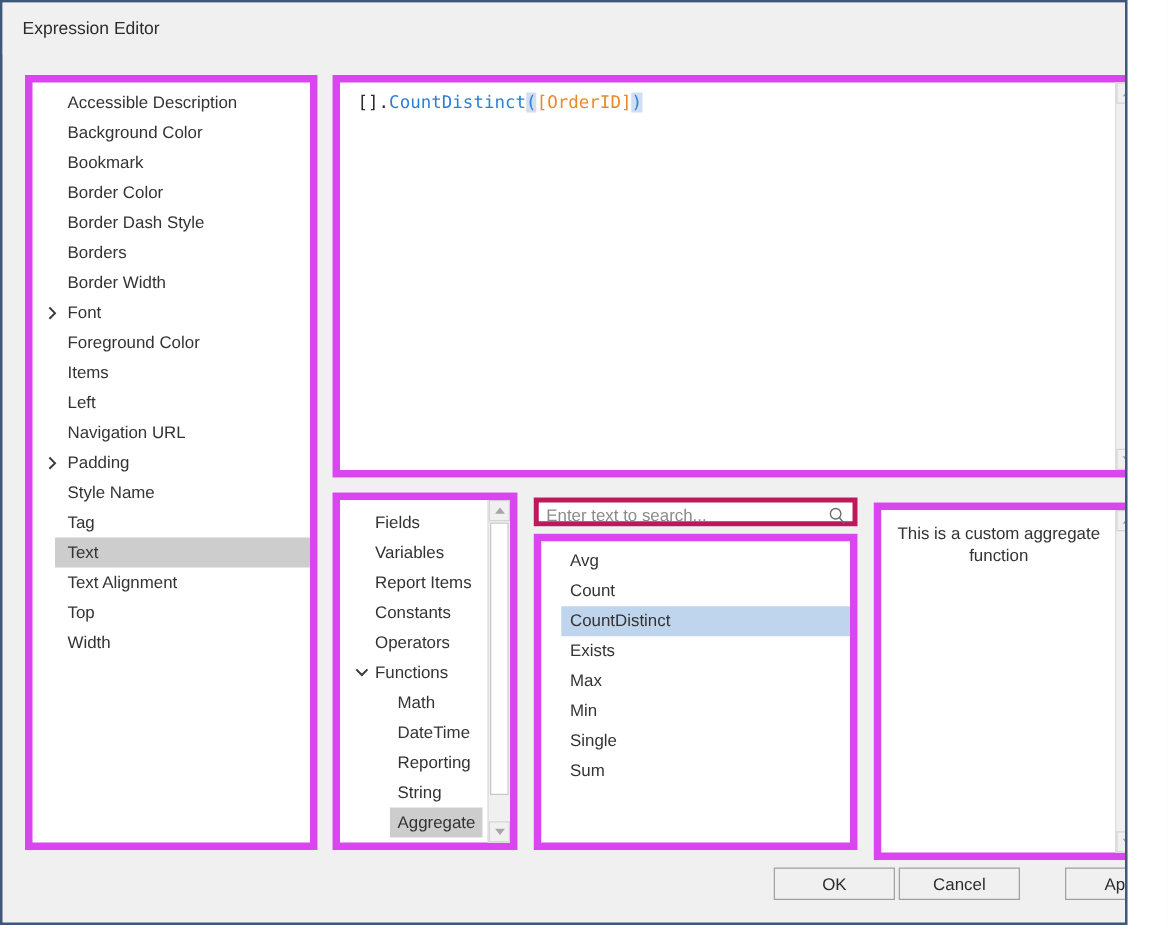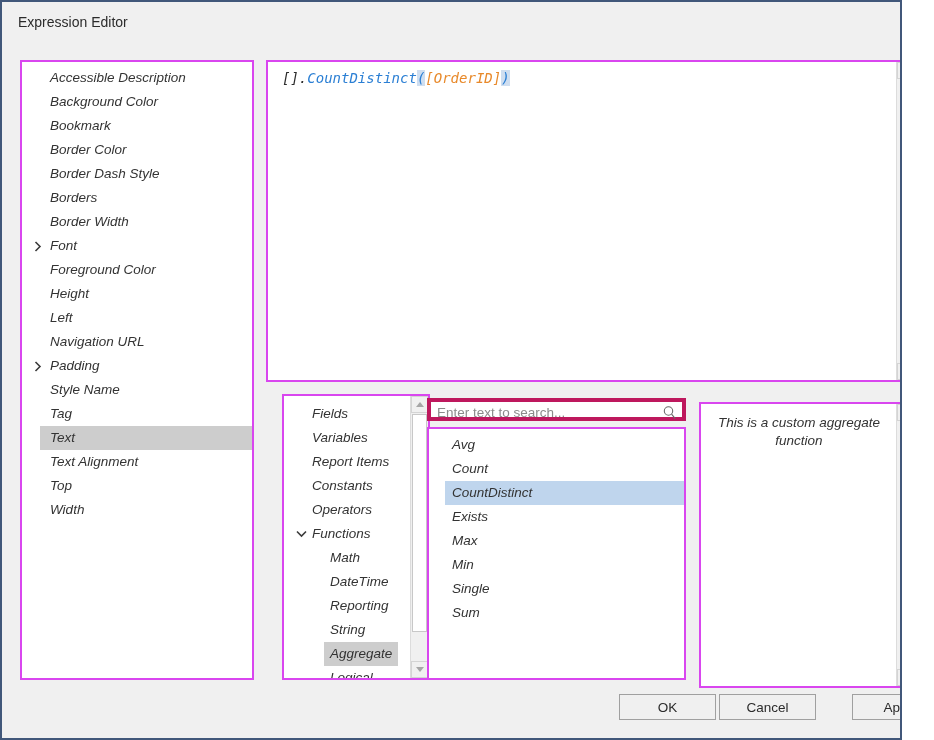--- a/index.html
+++ b/index.html
@@ -46,22 +46,21 @@
     justify-content: center;
     cursor: pointer;
   }
   .close-btn svg { display: block; }
 
   
   .panel {
     position: absolute;
     box-sizing: border-box;
     background: #ffffff;
-    border: 2px solid #d946ef;
-    font-style: italic;
+    border: 6px solid #d946ef;
   }
 
   
   #props-panel {
     left: 18px;
     top: 58px;
     width: 234px;
     height: 620px;
   }
   .props-scroll {
@@ -152,21 +151,21 @@
     border: 1px solid #c8c8c8;
     box-sizing: border-box;
     cursor: pointer;
   }
   .tri { width: 0; height: 0; }
   .tri-up   { border-left: 4px solid transparent; border-right: 4px solid transparent; border-bottom: 5px solid #a6a6a6; }
   .tri-down { border-left: 4px solid transparent; border-right: 4px solid transparent; border-top: 5px solid #a6a6a6; }
 
   
   #tree-panel {
-    left: 280px;
+    left: 264px;
     top: 392px;
     width: 148px;
     height: 286px;
     padding-left: 44px;
   }
   .tree-inner {
     position: absolute;
     left: 0; top: 0; right: 17px; bottom: 0;
     overflow: hidden;
     padding-top: 6px;
@@ -327,21 +326,21 @@
           <svg width="8" height="11" viewBox="0 0 8 11" aria-hidden="true">
             <path d="M1.5 1 L6 5.5 L1.5 10" stroke="#3b3b3b" stroke-width="1.6" fill="none"></path>
           </svg>
         </span>
         <span>Font</span>
       </div>
       <div class="prop-row">
         <span>Foreground Color</span>
       </div>
       <div class="prop-row">
-        <span>Height</span>
+        <span>Items</span>
       </div>
       <div class="prop-row">
         <span>Left</span>
       </div>
       <div class="prop-row">
         <span>Navigation URL</span>
       </div>
       <div class="prop-row">
         <span class="chev">
           <svg width="8" height="11" viewBox="0 0 8 11" aria-hidden="true">

